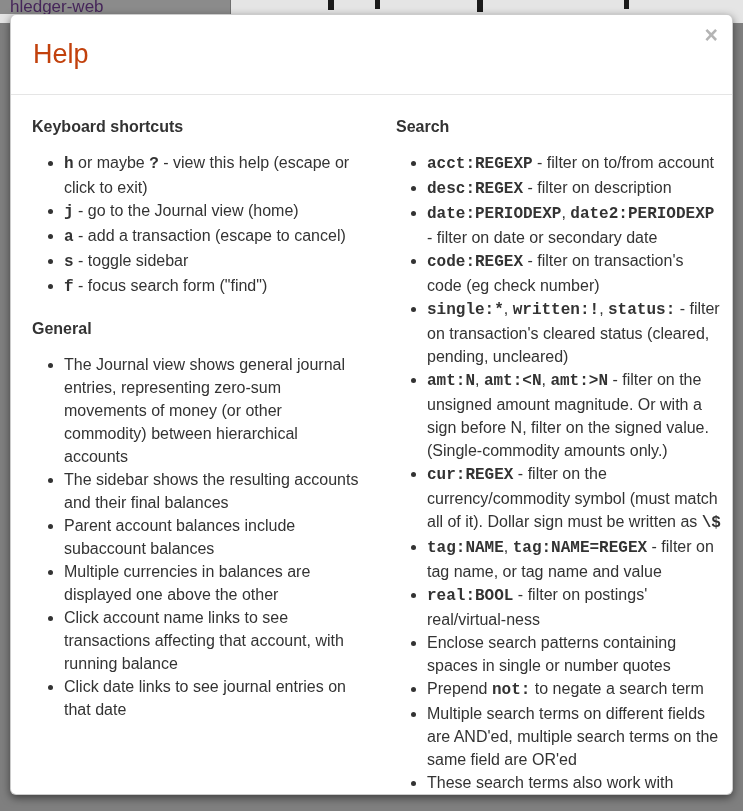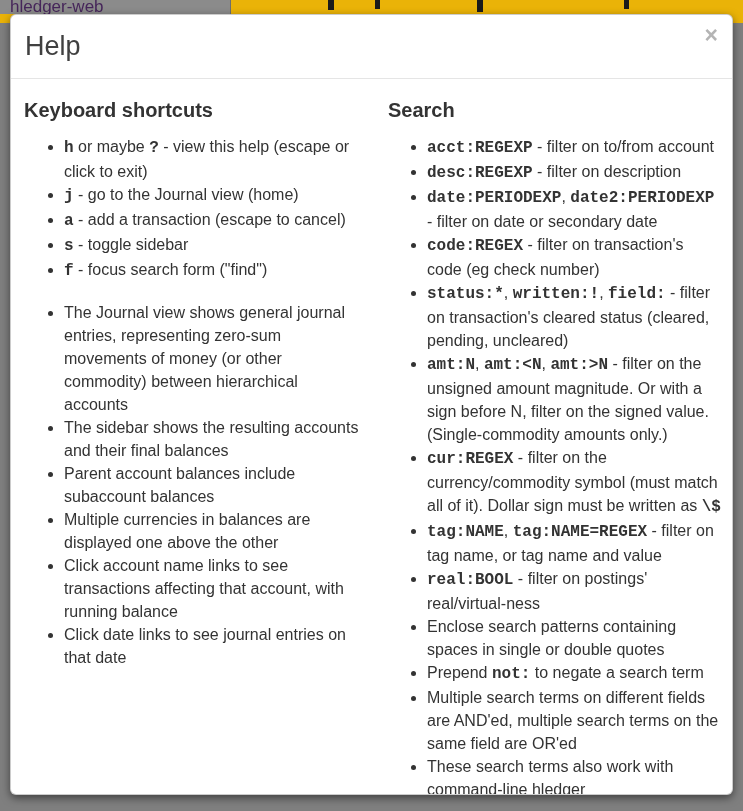--- a/index.html
+++ b/index.html
@@ -3,53 +3,53 @@
 <meta charset="utf-8">
 <style>
   html,body{margin:0;padding:0;}
   body{
     width:743px;height:811px;overflow:hidden;position:relative;
     background:#7f7f7f;
     font-family:"Liberation Sans",sans-serif;
     -webkit-font-smoothing:antialiased;
   }
   
-  .bg-strip{position:absolute;left:0;top:0;width:743px;height:23px;background:#eab308;overflow:hidden;}
+  .bg-strip{position:absolute;left:0;top:0;width:743px;height:23px;background:#e5e5e5;overflow:hidden;}
   .bg-leftpane{position:absolute;left:0;top:0;width:230px;height:14px;background:#8b8b8b;}
   .bg-divider{position:absolute;left:230px;top:0;width:1px;height:14px;background:#6e6e6e;}
   .brand{position:absolute;left:10px;top:-2px;font-size:17px;line-height:17px;color:#46265a;text-decoration:none;}
   .bg-frag{position:absolute;top:0;background:#1b1b1b;}
   .frag1{left:328px;width:6px;height:10px;}
   .frag2{left:375px;width:5px;height:9px;}
   .frag3{left:477px;width:6px;height:12px;}
   .frag4{left:624px;width:5px;height:9px;}
 
   
   .modal{
     position:absolute;left:10px;top:14px;width:723px;height:781px;
     box-sizing:border-box;background:#fff;
     border:1px solid rgba(0,0,0,.2);border-radius:6px;
     box-shadow:0 3px 9px rgba(0,0,0,.5);
     overflow:hidden;
   }
   .modal-header{position:relative;padding:12px 15px 13px 10px;border-bottom:1px solid #e5e5e5;}
-  .modal-title{margin:4px;font-size:27px;line-height:30px;font-weight:normal;color:#404040;}
+  .modal-title{margin:12px;font-size:27px;line-height:30px;font-weight:normal;color:#c2410c;}
   .close{
     position:absolute;top:9px;right:14px;
     font-size:23px;line-height:1;font-weight:bold;color:#b4b4b4;cursor:pointer;
     font-family:"Liberation Sans",sans-serif;
   }
   .modal-body{
     display:flex;align-items:flex-start;
     padding:12px 11px 0 9px;
     font-size:16px;line-height:23px;color:#333;
   }
   .col-left{flex:none;width:340px;margin-right:14px;}
   .col-right{flex:1;min-width:0;padding-left:10px;}
-  .sec-heading{font-size:20px;font-weight:bold;color:#333;margin:8px 4px 13px;}
+  .sec-heading{font-size:16px;font-weight:bold;color:#333;margin:8px 12px 13px;}
   .sec-heading.later{margin-top:18px;}
   ul{margin:0 0 18px 0;padding:0 0 0 44px;list-style:disc outside;}
   .col-right ul{padding-left:43px;margin-bottom:0;}
   li{margin:0;padding:0;}
   code{
     font-family:"Liberation Mono","DejaVu Sans Mono",monospace;
     font-weight:bold;font-size:16px;color:#333;background:none;padding:0;
   }
 </style>
 </head>
@@ -73,41 +73,42 @@
   <div class="modal-body">
     <div class="col-left">
       <p class="sec-heading">Keyboard shortcuts</p>
       <ul>
           <li><code>h</code> or maybe <code>?</code> - view this help (escape or click to exit)</li>
           <li><code>j</code> - go to the Journal view (home)</li>
           <li><code>a</code> - add a transaction (escape to cancel)</li>
           <li><code>s</code> - toggle sidebar</li>
           <li><code>f</code> - focus search form ("find")</li>
         </ul>
+      <p class="sec-heading later">General</p>
       <ul>
           <li>The Journal view shows general journal entries, representing zero-sum movements of money (or other commodity) between hierarchical accounts</li>
           <li>The sidebar shows the resulting accounts and their final balances</li>
           <li>Parent account balances include subaccount balances</li>
           <li>Multiple currencies in balances are displayed one above the other</li>
           <li>Click account name links to see transactions affecting that account, with running balance</li>
           <li>Click date links to see journal entries on that date</li>
         </ul>
     </div>
     <div class="col-right">
       <p class="sec-heading">Search</p>
       <ul>
           <li><code>acct:REGEXP</code> - filter on to/from account</li>
-          <li><code>desc:REGEXP</code> - filter on description</li>
+          <li><code>desc:REGEX</code> - filter on description</li>
           <li><code>date:PERIODEXP</code>, <code>date2:PERIODEXP</code> - filter on date or secondary date</li>
           <li><code>code:REGEX</code> - filter on transaction's code (eg check number)</li>
-          <li><code>status:*</code>, <code>written:!</code>, <code>field:</code> - filter on transaction's cleared status (cleared, pending, uncleared)</li>
+          <li><code>single:*</code>, <code>written:!</code>, <code>status:</code> - filter on transaction's cleared status (cleared, pending, uncleared)</li>
           <li><code>amt:N</code>, <code>amt:&lt;N</code>, <code>amt:&gt;N</code> - filter on the unsigned amount magnitude. Or with a sign before N, filter on the signed value. (Single-commodity amounts only.)</li>
           <li><code>cur:REGEX</code> - filter on the currency/commodity symbol (must match all of it). Dollar sign must be written as <code>\$</code></li>
           <li><code>tag:NAME</code>, <code>tag:NAME=REGEX</code> - filter on tag name, or tag name and value</li>
           <li><code>real:BOOL</code> - filter on postings' real/virtual-ness</li>
-          <li>Enclose search patterns containing spaces in single or double quotes</li>
+          <li>Enclose search patterns containing spaces in single or number quotes</li>
           <li>Prepend <code>not:</code> to negate a search term</li>
           <li>Multiple search terms on different fields are AND'ed, multiple search terms on the same field are OR'ed</li>
           <li>These search terms also work with command-line hledger</li>
         </ul>
     </div>
   </div>
 </div>
 
 </body></html>

